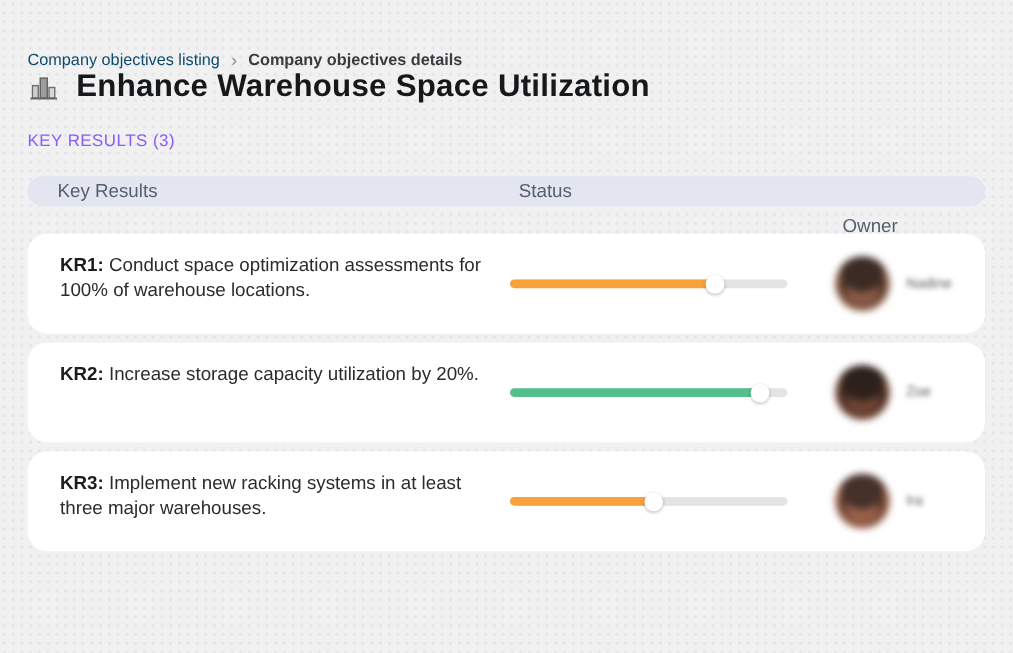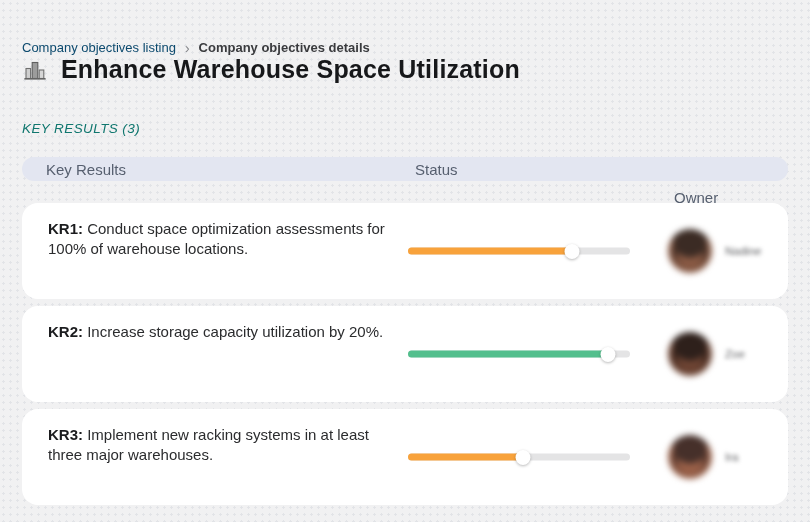--- a/index.html
+++ b/index.html
@@ -20,31 +20,31 @@
   .crumb-parent { color: #0c4a6e; cursor: pointer; }
   .crumb-sep { color: #85868a; font-size: 14px; line-height: 1; }
   .crumb-current { color: #3a3b3e; font-weight: 600; }
 
   
   .title-row { display: flex; align-items: center; gap: 13px; }
   .title-icon { flex: 0 0 auto; display: flex; }
   h1 { margin: 0; font-size: 25px; font-weight: 800; color: #17181a; letter-spacing: 0.2px; }
 
   
-  .section-label { margin-top: 37px; font-size: 13.5px; color: #0f766e; letter-spacing: 0.4px; font-style: italic; }
+  .section-label { margin-top: 21px; font-size: 13.5px; color: #8b5cf6; letter-spacing: 0.4px; }
 
   
   .table-header { position: relative; margin-top: 21px; height: 24px; background: #e3e6f1; border-radius: 18px; }
   .th-label { position: absolute; top: 50%; transform: translateY(-50%); font-size: 15px; font-weight: 500; color: #565f6f; }
   .th-kr { left: 24px; }
   .th-status { left: 393px; }
   .th-owner { left: 652px; margin-top: 28px; }
 
   
-  .row-card { position: relative; height: 96px; background: #ffffff; border-radius: 16px; margin-top: 7px; cursor: pointer; }
+  .row-card { position: relative; height: 80px; background: #ffffff; border-radius: 16px; margin-top: 7px; cursor: pointer; }
   .row-card.first { margin-top: 22px; }
   .cell-kr { position: absolute; left: 26px; top: 16px; width: 348px; font-size: 15px; line-height: 20px; color: #2b2c2e; }
   .kr-label { font-weight: 700; color: #1b1c1e; }
 
   .cell-status { position: absolute; left: 386px; top: 50%; transform: translateY(-50%); width: 222px; }
   .track { position: relative; height: 7px; border-radius: 4px; background: #e4e4e5; }
   .fill { position: absolute; left: 0; top: 0; height: 100%; border-radius: 4px; width: var(--pct, 50%); background: var(--col, #ccc); }
   .thumb {
     position: absolute; left: var(--pct, 50%); top: 50%;
     transform: translate(-50%, -50%);

